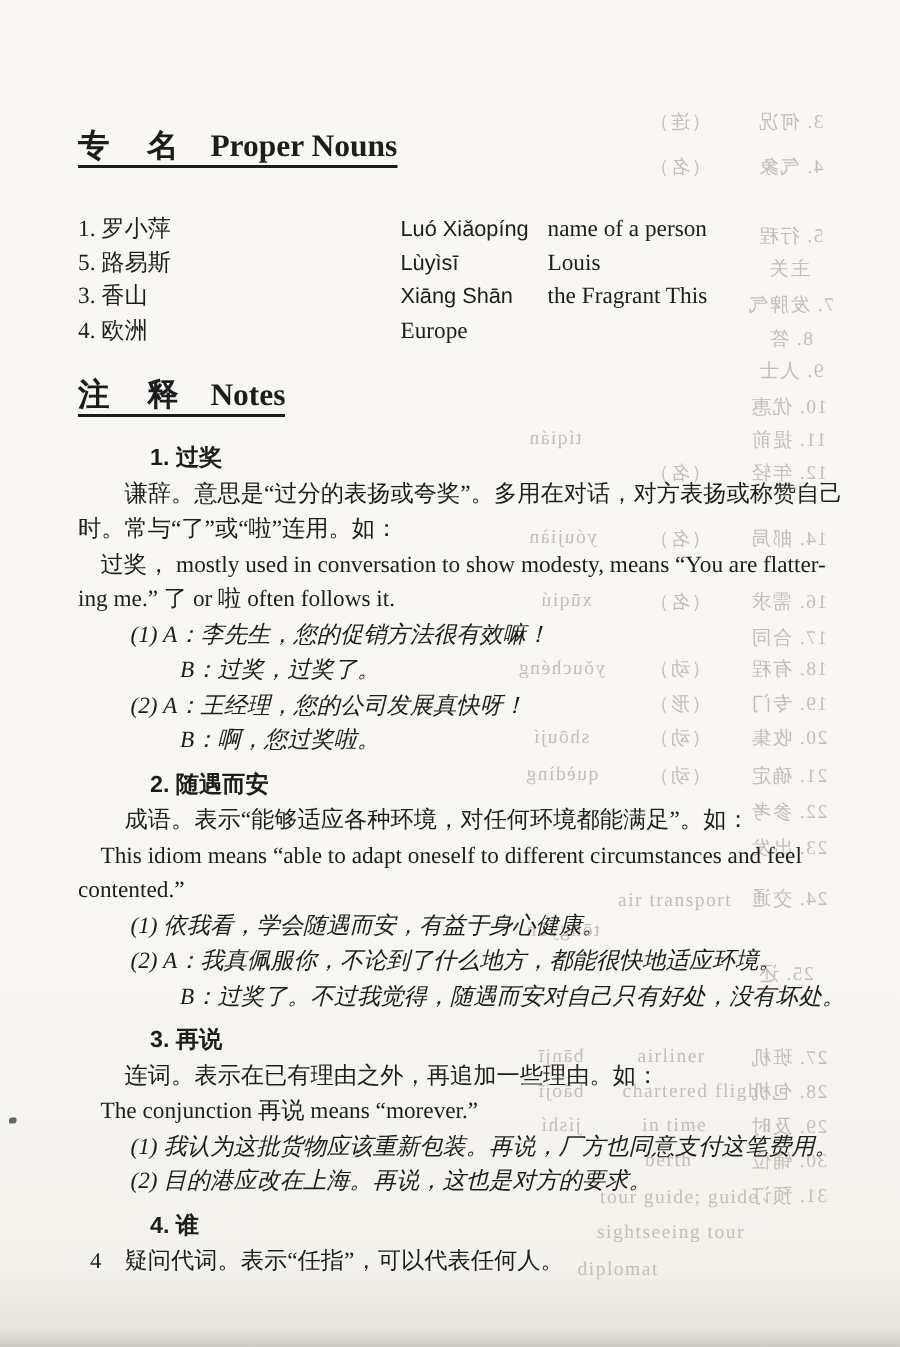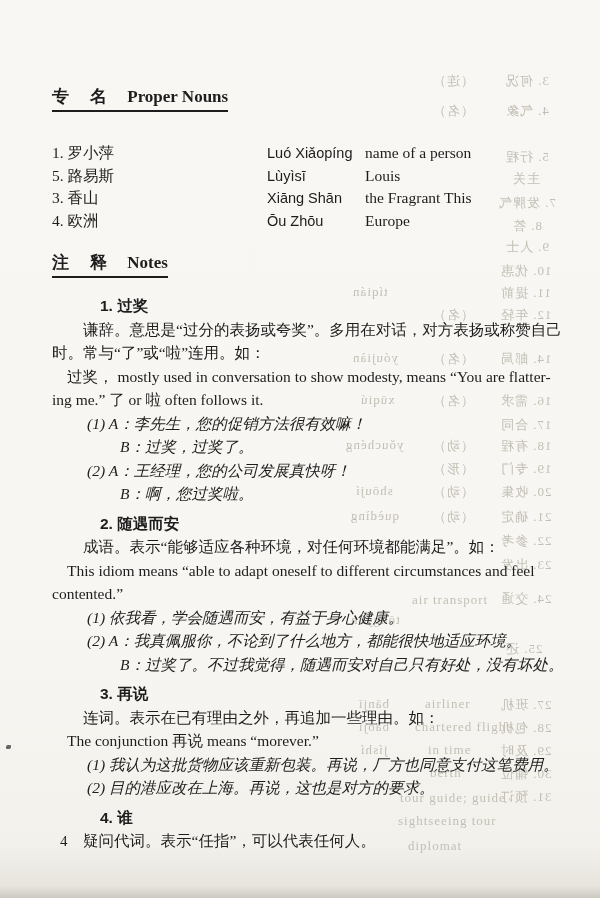--- a/index.html
+++ b/index.html
@@ -28,21 +28,21 @@
   .bleed.mir { transform:scaleX(-1); }
   
   .content {
     position:absolute; left:52px; top:86px; right:10px; z-index:1;
   }
   .sec-head {
     display:inline-block;
     border-bottom:2px solid #1d1d1d;
     padding-bottom:2px;
     font-weight:bold;
-    font-size:17px;
+    font-size:21px;
     line-height:22px;
     white-space:nowrap;
   }
   .sec-head .zh { font-family:"Liberation Serif", serif; letter-spacing:2px; }
   .sec-head .en { font-family:"Liberation Serif", serif; margin-left:14px; }
   .nouns { margin-top:30px; }
   .noun-row { display:flex; line-height:22.6px; white-space:nowrap; }
   .noun-label   { width:215px; font-size:15.5px; }
   .noun-pinyin  { width:98px;  font-size:14.5px; font-family:"Liberation Sans", sans-serif; }
   .noun-english { font-size:15.5px; }
@@ -127,21 +127,21 @@
       <div class="bleed mir" style="left: 358px; top: 719px;">bāojī</div>
       <div class="bleed" style="left: 415px; top: 719px;">chartered flight</div>
       <div class="bleed mir" style="left: 500px; top: 742px;">29. 及时</div>
       <div class="bleed mir" style="left: 360px; top: 742px;">jíshí</div>
       <div class="bleed" style="left: 428px; top: 742px;">in time</div>
       <div class="bleed mir" style="left: 500px; top: 765px;">30. 铺位</div>
       <div class="bleed" style="left: 430px; top: 765px;">berth</div>
       <div class="bleed mir" style="left: 500px; top: 788px;">31. 预订</div>
       <div class="bleed" style="left: 400px; top: 790px;">tour guide; guide</div>
       <div class="bleed" style="left: 398px; top: 813px;">sightseeing tour</div>
-      <div class="bleed" style="left: 408px; top: 838px;">diplomat</div>
+      <div class="bleed" style="left: 385px; top: 838px;">diplomat</div>
     </div>
 
   <div class="content">
 
     <div class="sec-head">
       <span class="zh">专　名</span>
       <span class="en">Proper Nouns</span>
     </div>
 
     <div class="nouns">
@@ -155,21 +155,20 @@
         <span class="noun-pinyin">Lùyìsī</span>
         <span class="noun-english">Louis</span>
       </div>
       <div class="noun-row">
         <span class="noun-label">3. 香山</span>
         <span class="noun-pinyin">Xiāng Shān</span>
         <span class="noun-english">the Fragrant This</span>
       </div>
       <div class="noun-row">
         <span class="noun-label">4. 欧洲</span>
-        <span class="noun-pinyin">Ōu Zhōu</span>
         <span class="noun-english">Europe</span>
       </div>
     </div>
 
     <div class="notes-head-wrap">
       <div class="sec-head">
         <span class="zh">注　释</span>
         <span class="en">Notes</span>
       </div>
     </div>

